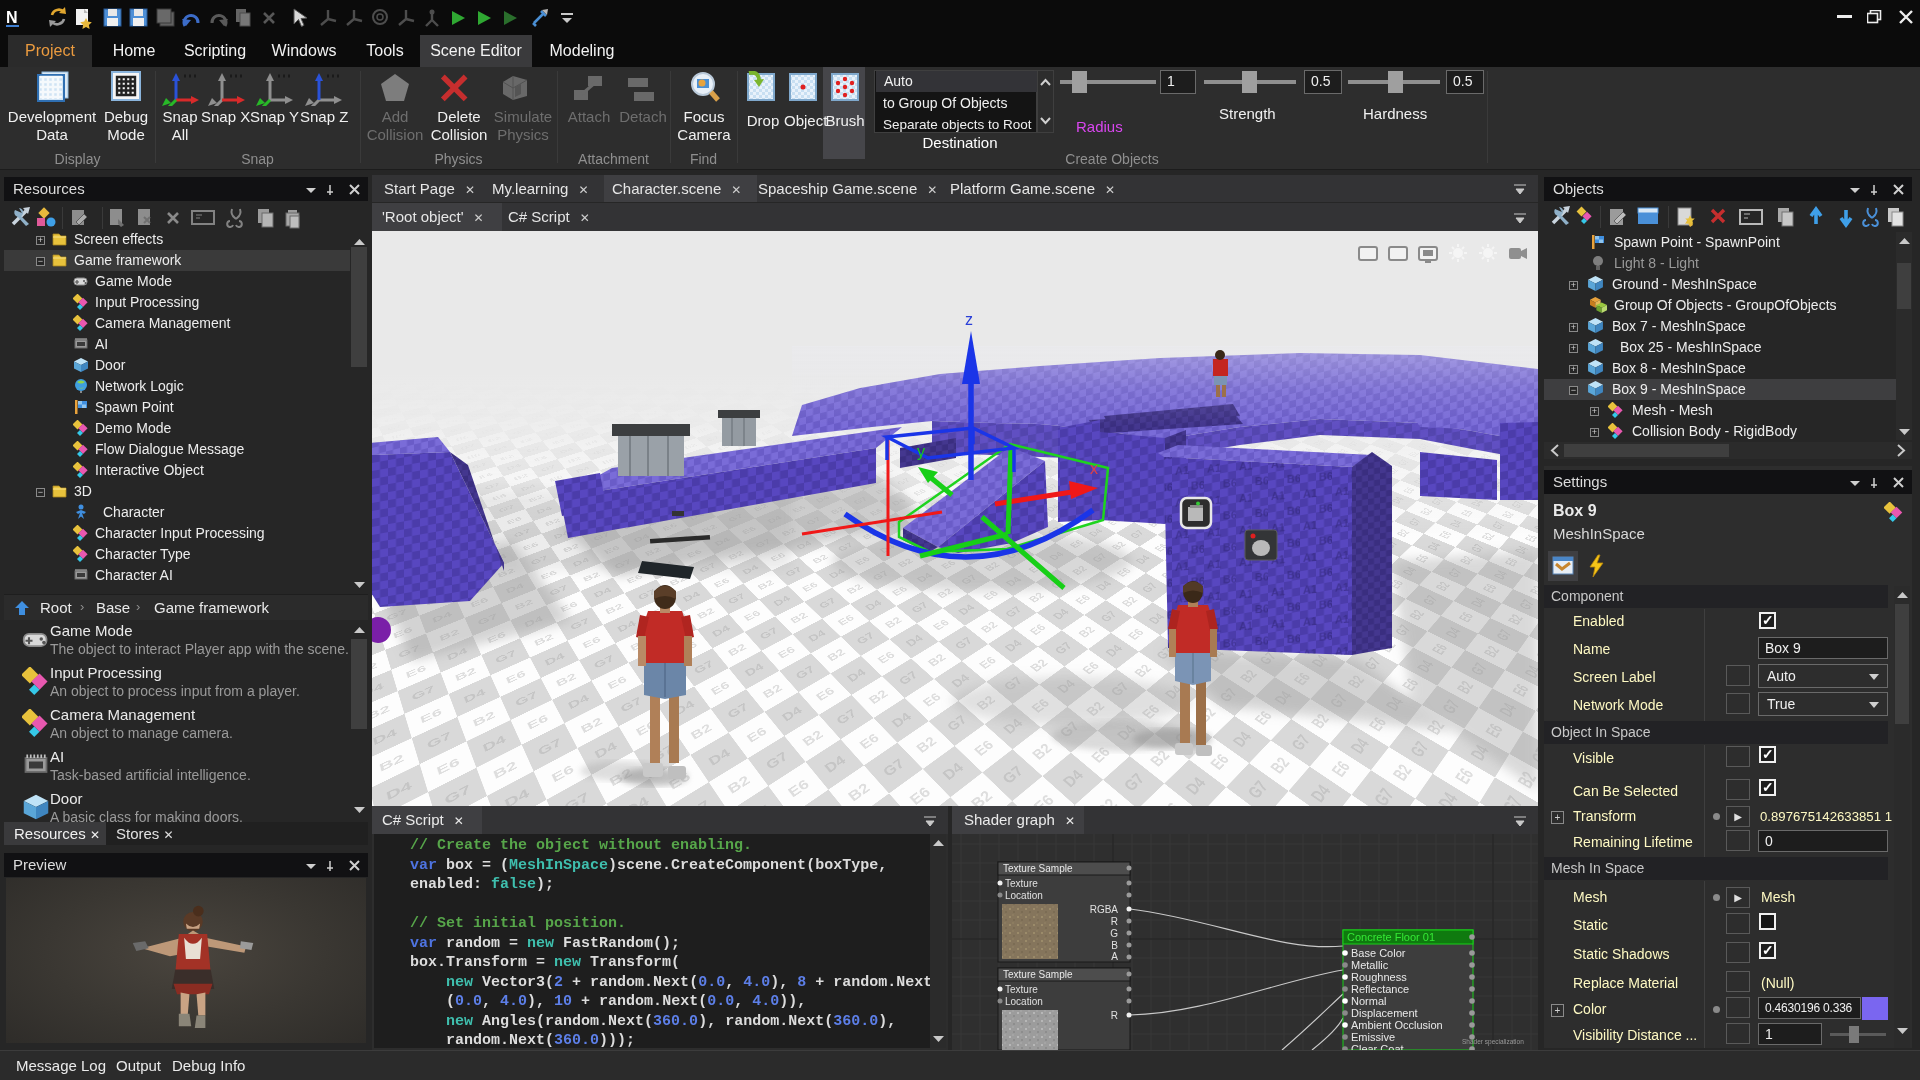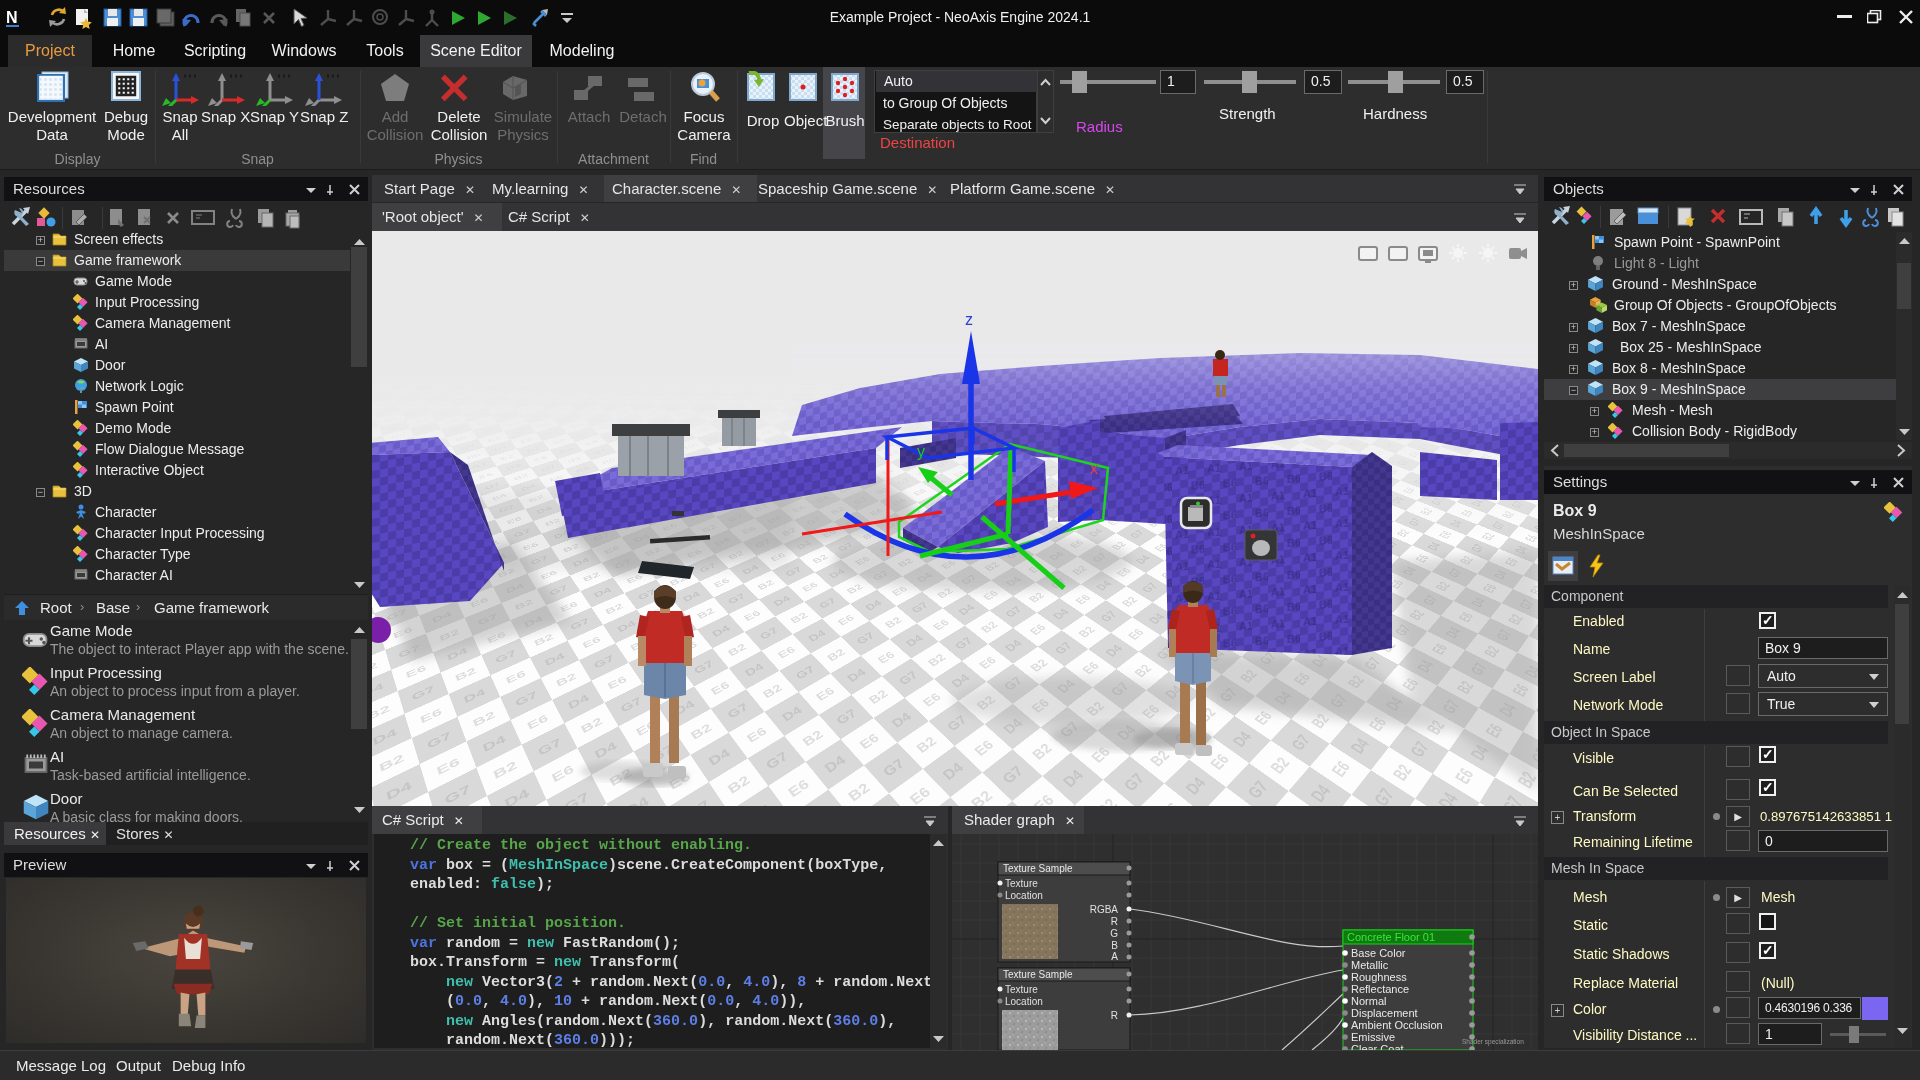--- a/index.html
+++ b/index.html
@@ -46,21 +46,20 @@
 .dot{position:absolute;width:7px;height:7px;border-radius:50%;background:#8a8a8a}
 .pbtn{position:absolute;width:24px;height:21px;background:#2d2d2d;border:1px solid #5a5a5a;color:#e0e0e0;font-size:10px;text-align:center;line-height:20px}
 
 #code{position:absolute;font-family:"Liberation Mono",monospace;font-size:15px;font-weight:bold;line-height:19.5px;white-space:pre;color:#dcdcdc}
 .cg{color:#57a64a}.ck{color:#4e73e0}.ct{color:#3fbfae}.cn{color:#5d7fe8}.cw{color:#dcdcdc}
 </style></head>
 <body>
 <div id="stage">
 
 <div id="titlebar" class="abs">
-  <div id="title" class="abs">Example Project - NeoAxis Engine 2024.1</div>
   <div class="abs winbtn" style="left:1837px;top:15px;width:15px;height:3px;background:#ededed"></div>
   <svg class="abs" style="left:1867px;top:10px" width="15" height="14">
         <rect x="3.5" y="0.5" width="10" height="9" fill="none" stroke="#ededed" stroke-width="1.6"></rect>
         <rect x="0.5" y="3.5" width="10" height="9" fill="#0b0b0b" stroke="#ededed" stroke-width="1.6"></rect>
       </svg>
   <svg class="abs" style="left:1899px;top:10px" width="14" height="14">
         <path d="M1 1 L13 13 M13 1 L1 13" stroke="#ededed" stroke-width="2.4"></path>
       </svg>
   <svg class="abs" style="left:1896px;top:44px" width="16" height="12">
         <path d="M2 9 L8 3 L14 9" stroke="#dadada" stroke-width="2.6" fill="none"></path>
@@ -279,34 +278,35 @@
    <div class="abs" style="left:1px;top:0;width:161px;height:21px;background:#333337;color:#f0f0f0;font-size:14px;line-height:21px;padding-left:8px">Auto</div>
    <div class="abs" style="left:8px;top:22px;font-size:14px;line-height:21px;color:#f0f0f0;white-space:nowrap">to Group Of Objects</div>
    <div class="abs" style="left:8px;top:43px;font-size:13.5px;line-height:21px;color:#f0f0f0;white-space:nowrap">Separate objects to Root</div>
  </div>
  <div class="abs" style="left:1037px;top:3px;width:17px;height:63px;background:#2d2d2d;border:1px solid #3f3f3f">
    <svg width="15" height="61">
           <path d="M3 14 l4.5 -5 4.5 5" stroke="#cfcfcf" stroke-width="2" fill="none"></path>
           <path d="M3 47 l4.5 5 4.5 -5" stroke="#cfcfcf" stroke-width="2" fill="none"></path>
         </svg>
  </div>
- <div class="abs" style="left:880px;top:67px;width:160px;font-size:15px;color:#ef4444">Destination</div>
+ <div class="abs" style="left:880px;top:67px;width:160px;text-align:center;font-size:15px;color:#ffffff">Destination</div>
 
  <div class="abs" style="left:1060px;top:13px;width:96px;height:4px;background:#8f8f8f"></div>
  <div class="abs" style="left:1072px;top:4px;width:15px;height:22px;background:#9f9f9f"></div>
  <div class="fld" style="left:1160px;top:3px;width:36px;height:24px">1</div>
  <div class="abs" style="left:1076px;top:51px;font-size:15px;color:#d946ef">Radius</div>
  <div class="abs" style="left:1204px;top:13px;width:92px;height:4px;background:#8f8f8f"></div>
  <div class="abs" style="left:1242px;top:4px;width:15px;height:22px;background:#9f9f9f"></div>
  <div class="fld" style="left:1304px;top:3px;width:38px;height:24px">0.5</div>
  <div class="abs" style="left:1219px;top:38px;font-size:15px;color:#f0f0f0">Strength</div>
  <div class="abs" style="left:1348px;top:13px;width:92px;height:4px;background:#8f8f8f"></div>
  <div class="abs" style="left:1388px;top:4px;width:15px;height:22px;background:#9f9f9f"></div>
  <div class="fld" style="left:1446px;top:3px;width:38px;height:24px">0.5</div>
  <div class="abs" style="left:1363px;top:38px;font-size:15px;color:#f0f0f0">Hardness</div>
+ <div class="rglabel" style="left:737px;width:750px">Create Objects</div>
  <div class="rgsep" style="left:1487px"></div>
 </div>
 
 <div class="panel" style="left:4px;top:177px;width:364px;height:668px">
   <div class="ptitle" style="left:0;top:0;width:364px">Resources</div>
   <svg class="abs" style="left:300px;top:6px" width="60" height="14">
         <path d="M2 5 l5 5 5 -5" fill="#cfcfcf"></path>
         <path d="M26 2 v7 m-3 0 h6 m-3 0 v3" stroke="#cfcfcf" stroke-width="1.5" fill="none"></path>
         <path d="M46 2 l9 9 m0 -9 l-9 9" stroke="#cfcfcf" stroke-width="2"></path>
       </svg>
@@ -435,21 +435,21 @@
             <use href="#icomp"></use>
           </svg><span style="margin-left:6px">Flow Dialogue Message</span></div>
     <div class="trow" style="top:231px"><svg class="ticon" style="margin-left:69px" width="16" height="16">
             <use href="#icomp"></use>
           </svg><span style="margin-left:6px">Interactive Object</span></div>
     <div class="trow" style="top:252px"><span class="texp" style="margin-left:32px">−</span><svg class="ticon" style="margin-left:7px" width="16" height="16">
             <use href="#ifold"></use>
           </svg><span style="margin-left:6px">3D</span></div>
     <div class="trow" style="top:273px"><svg class="ticon" style="margin-left:69px" width="16" height="16">
             <use href="#iperson"></use>
-          </svg><span style="margin-left:6px">Character</span></div>
+          </svg><span style="margin-left:14px">Character</span></div>
     <div class="trow" style="top:294px"><svg class="ticon" style="margin-left:69px" width="16" height="16">
             <use href="#icomp"></use>
           </svg><span style="margin-left:6px">Character Input Processing</span></div>
     <div class="trow" style="top:315px"><svg class="ticon" style="margin-left:69px" width="16" height="16">
             <use href="#icomp"></use>
           </svg><span style="margin-left:6px">Character Type</span></div>
     <div class="trow" style="top:336px"><svg class="ticon" style="margin-left:69px" width="16" height="16">
             <use href="#ichip"></use>
           </svg><span style="margin-left:6px">Character AI</span></div>
   </div>

